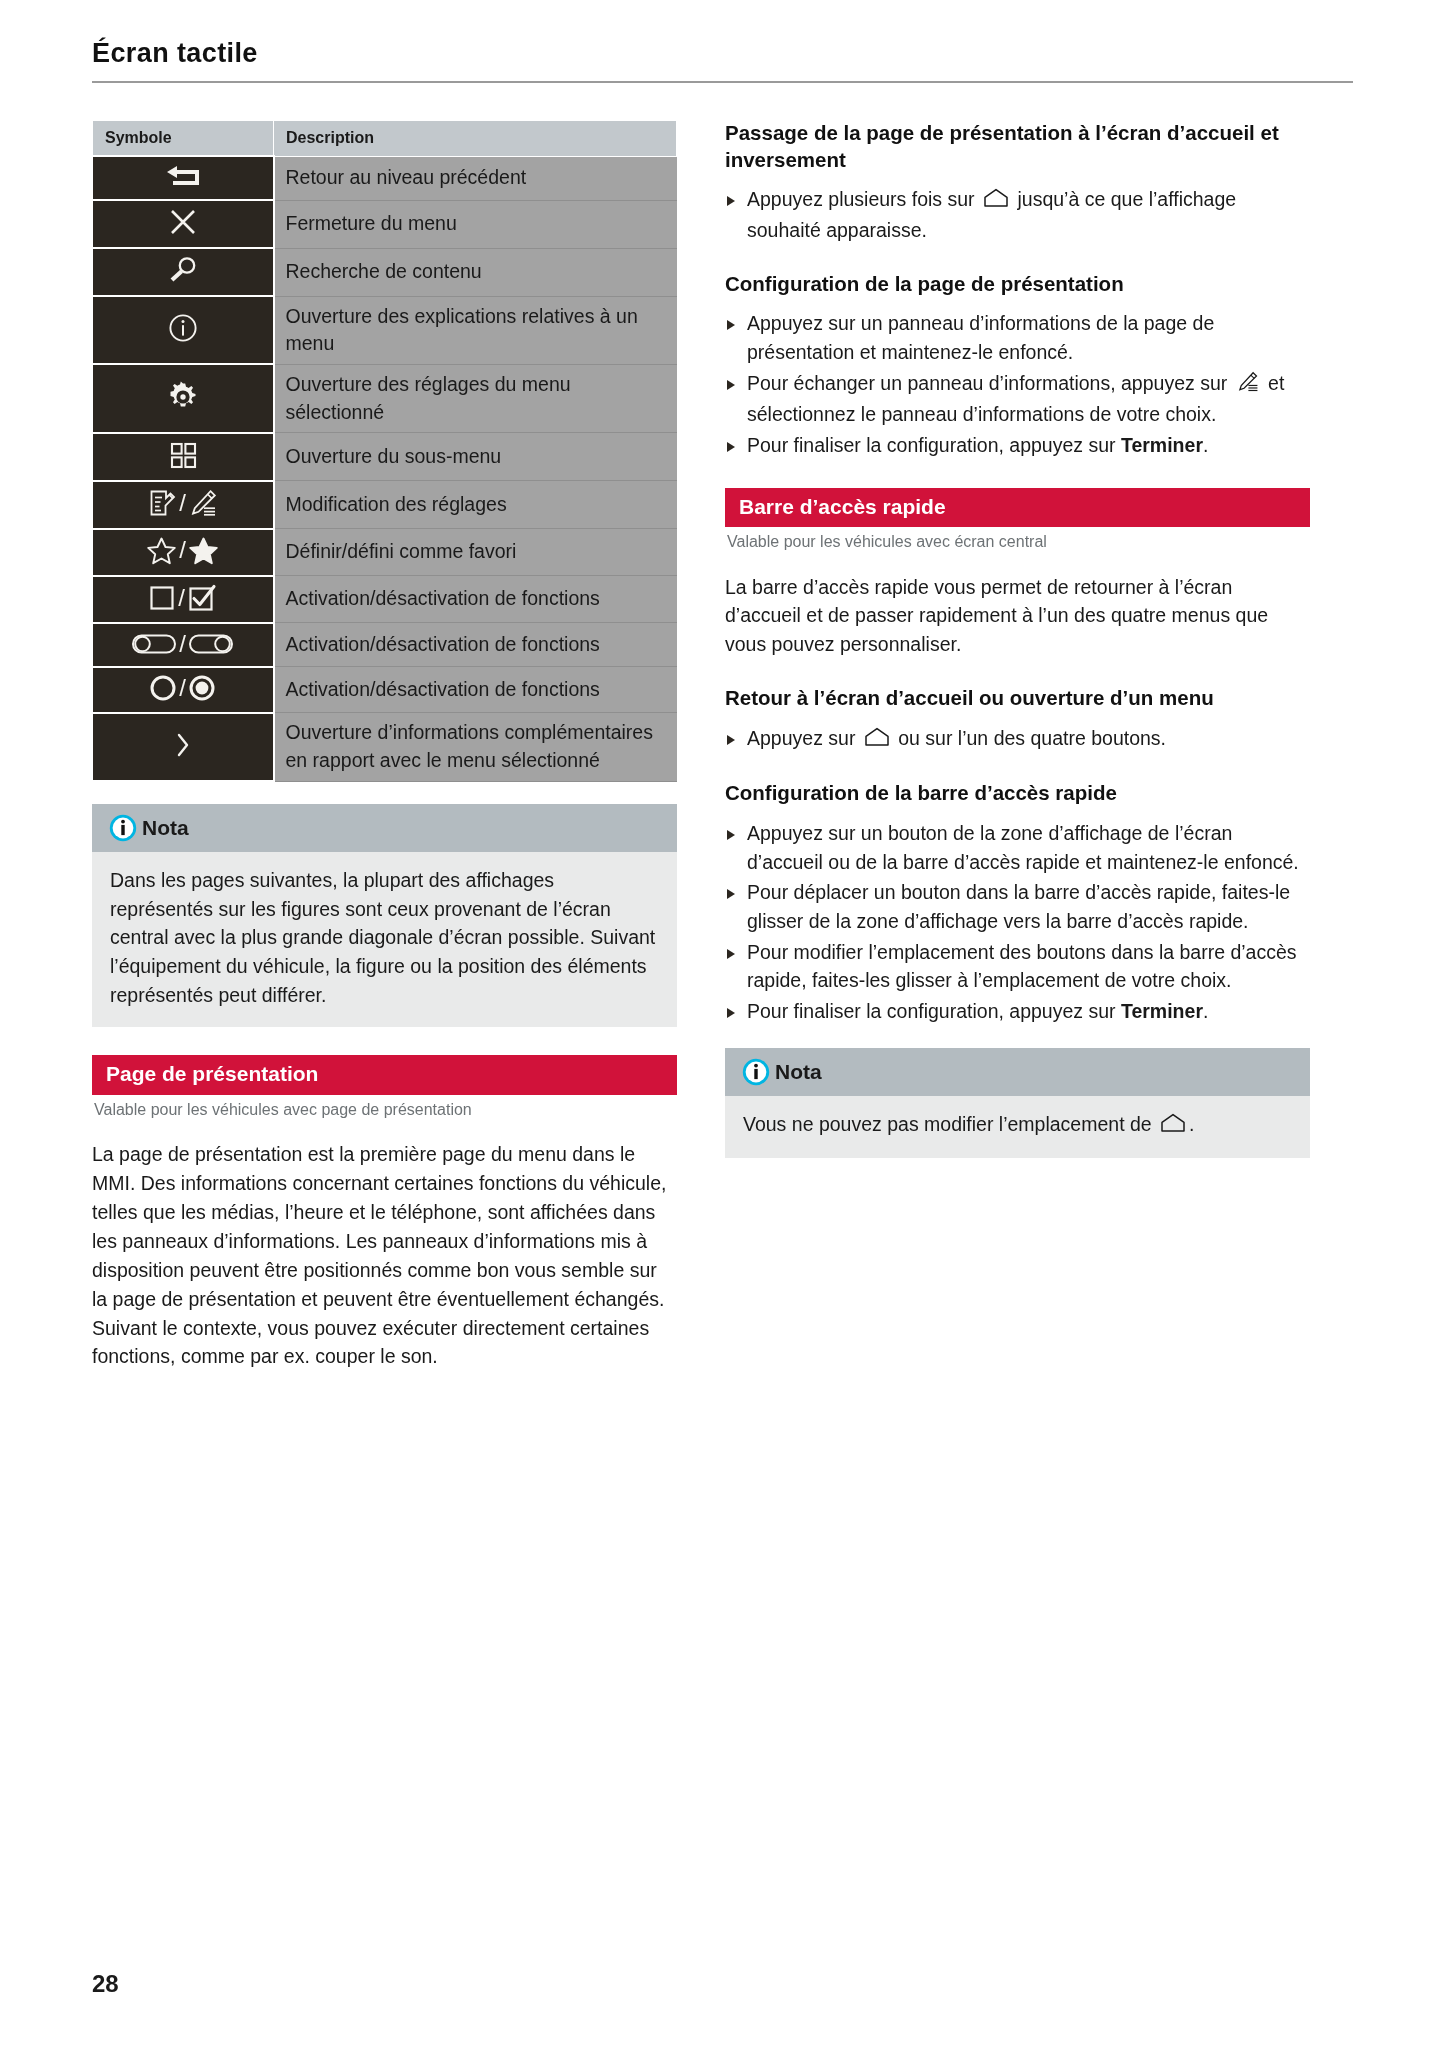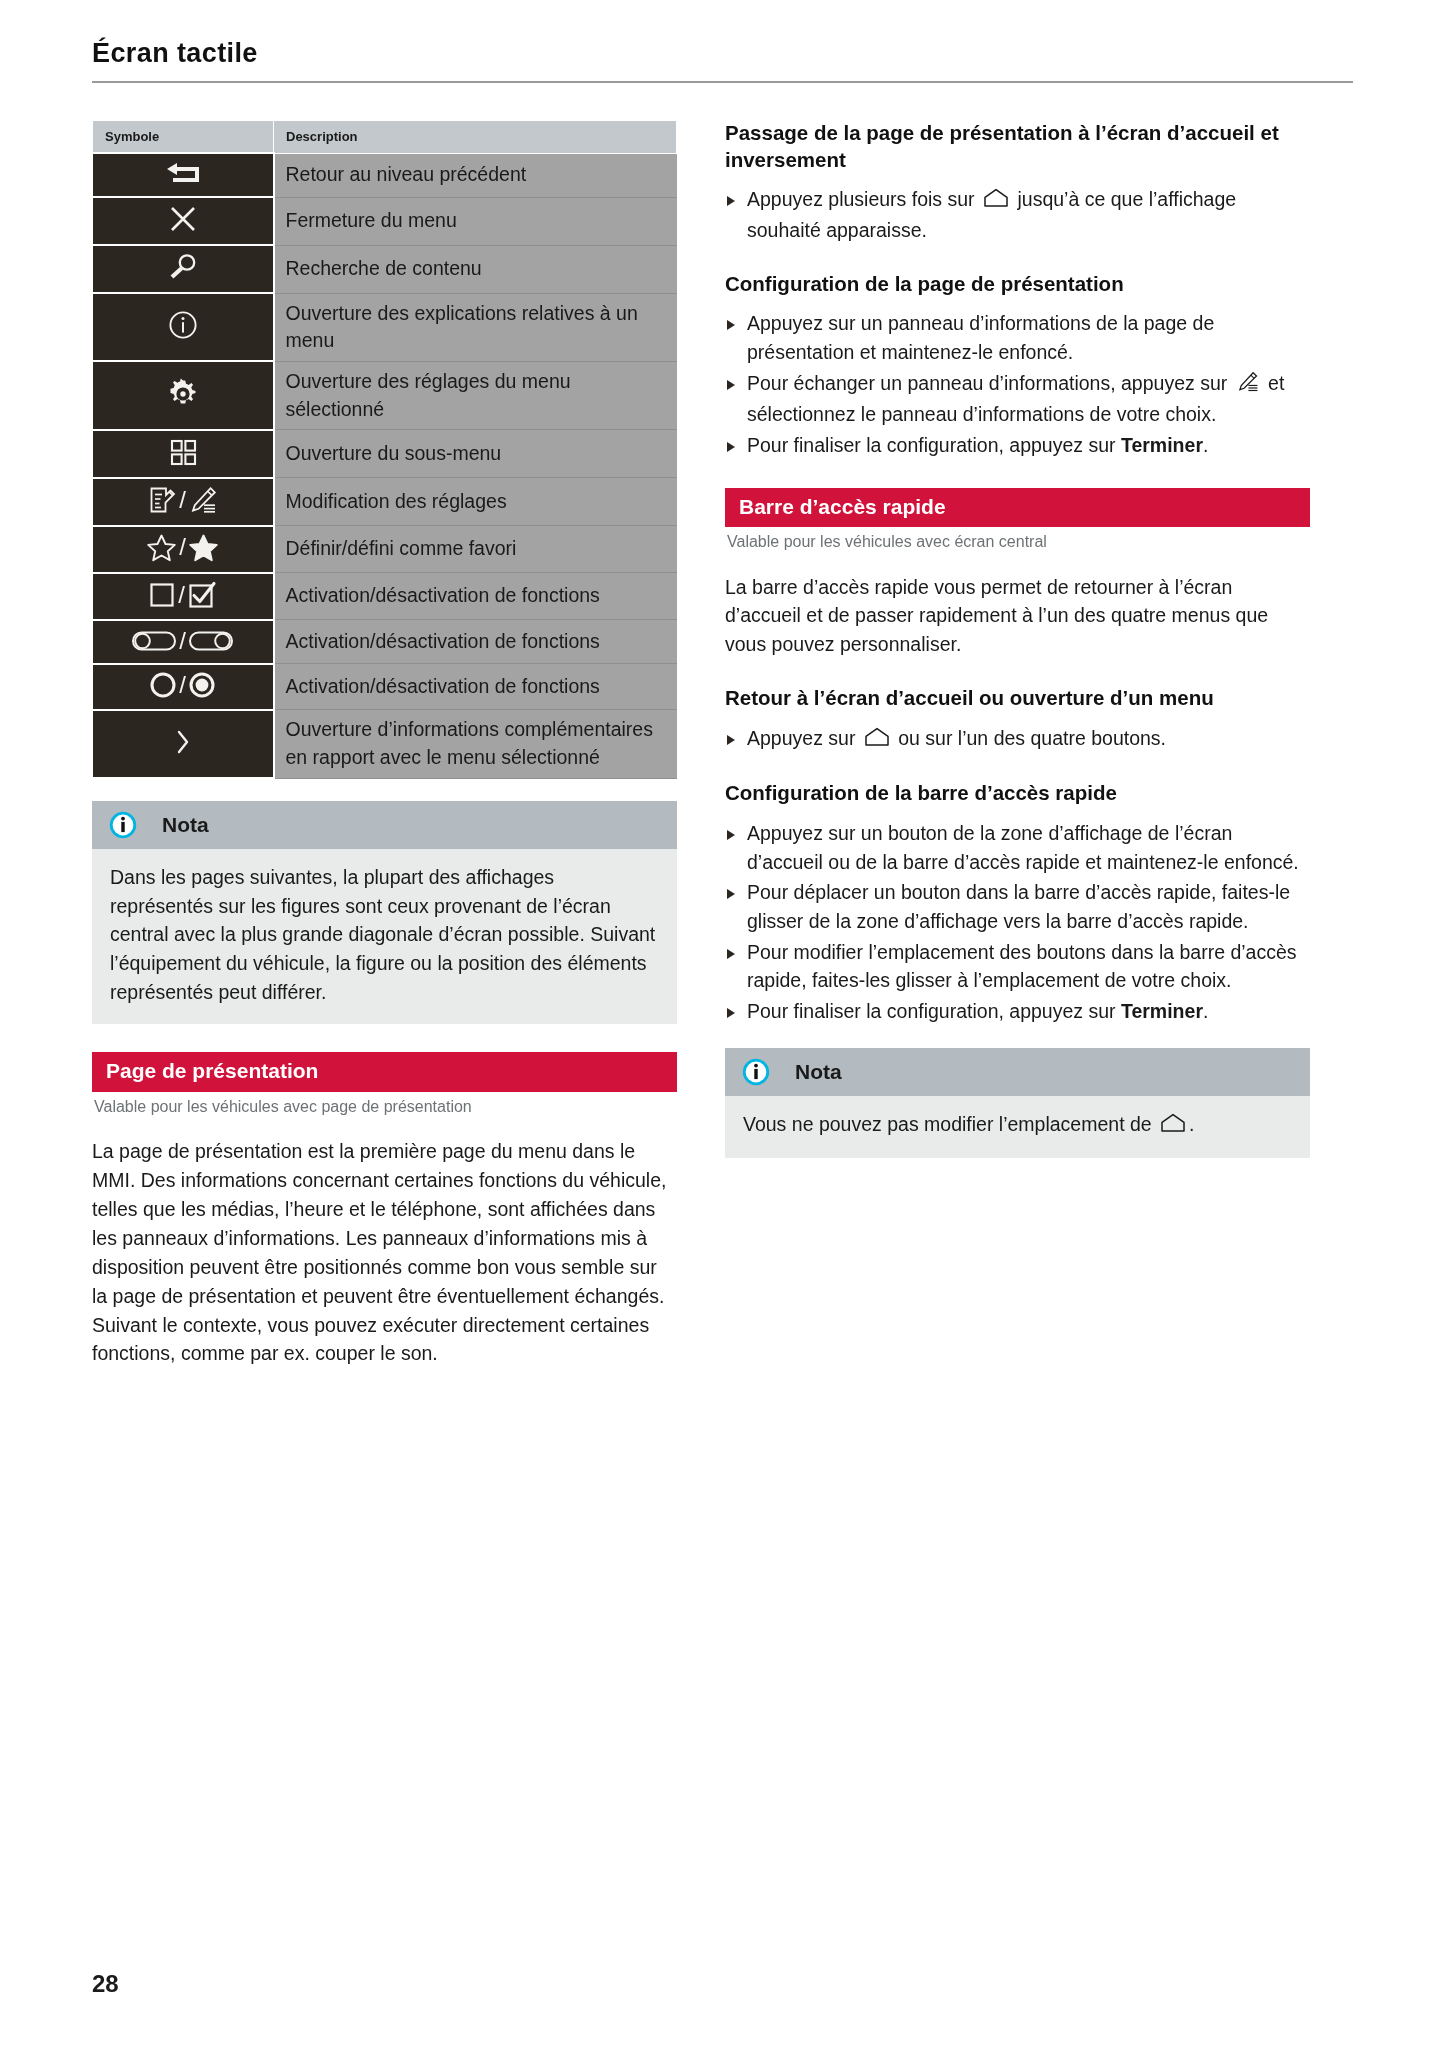--- a/index.html
+++ b/index.html
@@ -55,21 +55,21 @@
 
   
   table.symbol-table {
     border-collapse: collapse;
     width: 585px;
     table-layout: fixed;
   }
   table.symbol-table th {
     background: #c2c8cc;
     color: #1a1a1a;
-    font-size: 13px;
+    font-size: 16px;
     font-weight: bold;
     text-align: left;
     padding: 8px 10px 8px 12px;
     border: 1px solid #ffffff;
   }
   table.symbol-table th.sym-head { width: 158px; }
   table.symbol-table td.sym-cell {
     background: #2b2620;
     width: 158px;
     text-align: center;
@@ -113,21 +113,21 @@
 
   
   .nota {
     margin-top: 22px;
     width: 585px;
   }
   .nota-head {
     background: #b3bbc0;
     display: flex;
     align-items: center;
-    gap: 24px;
+    gap: 4px;
     padding: 9px 14px 9px 16px;
   }
   .nota-title {
     font-size: 21px;
     font-weight: bold;
     color: #1a1a1a;
   }
   .nota-body {
     background: #e9eaea;
     padding: 14px 18px 18px 18px;

